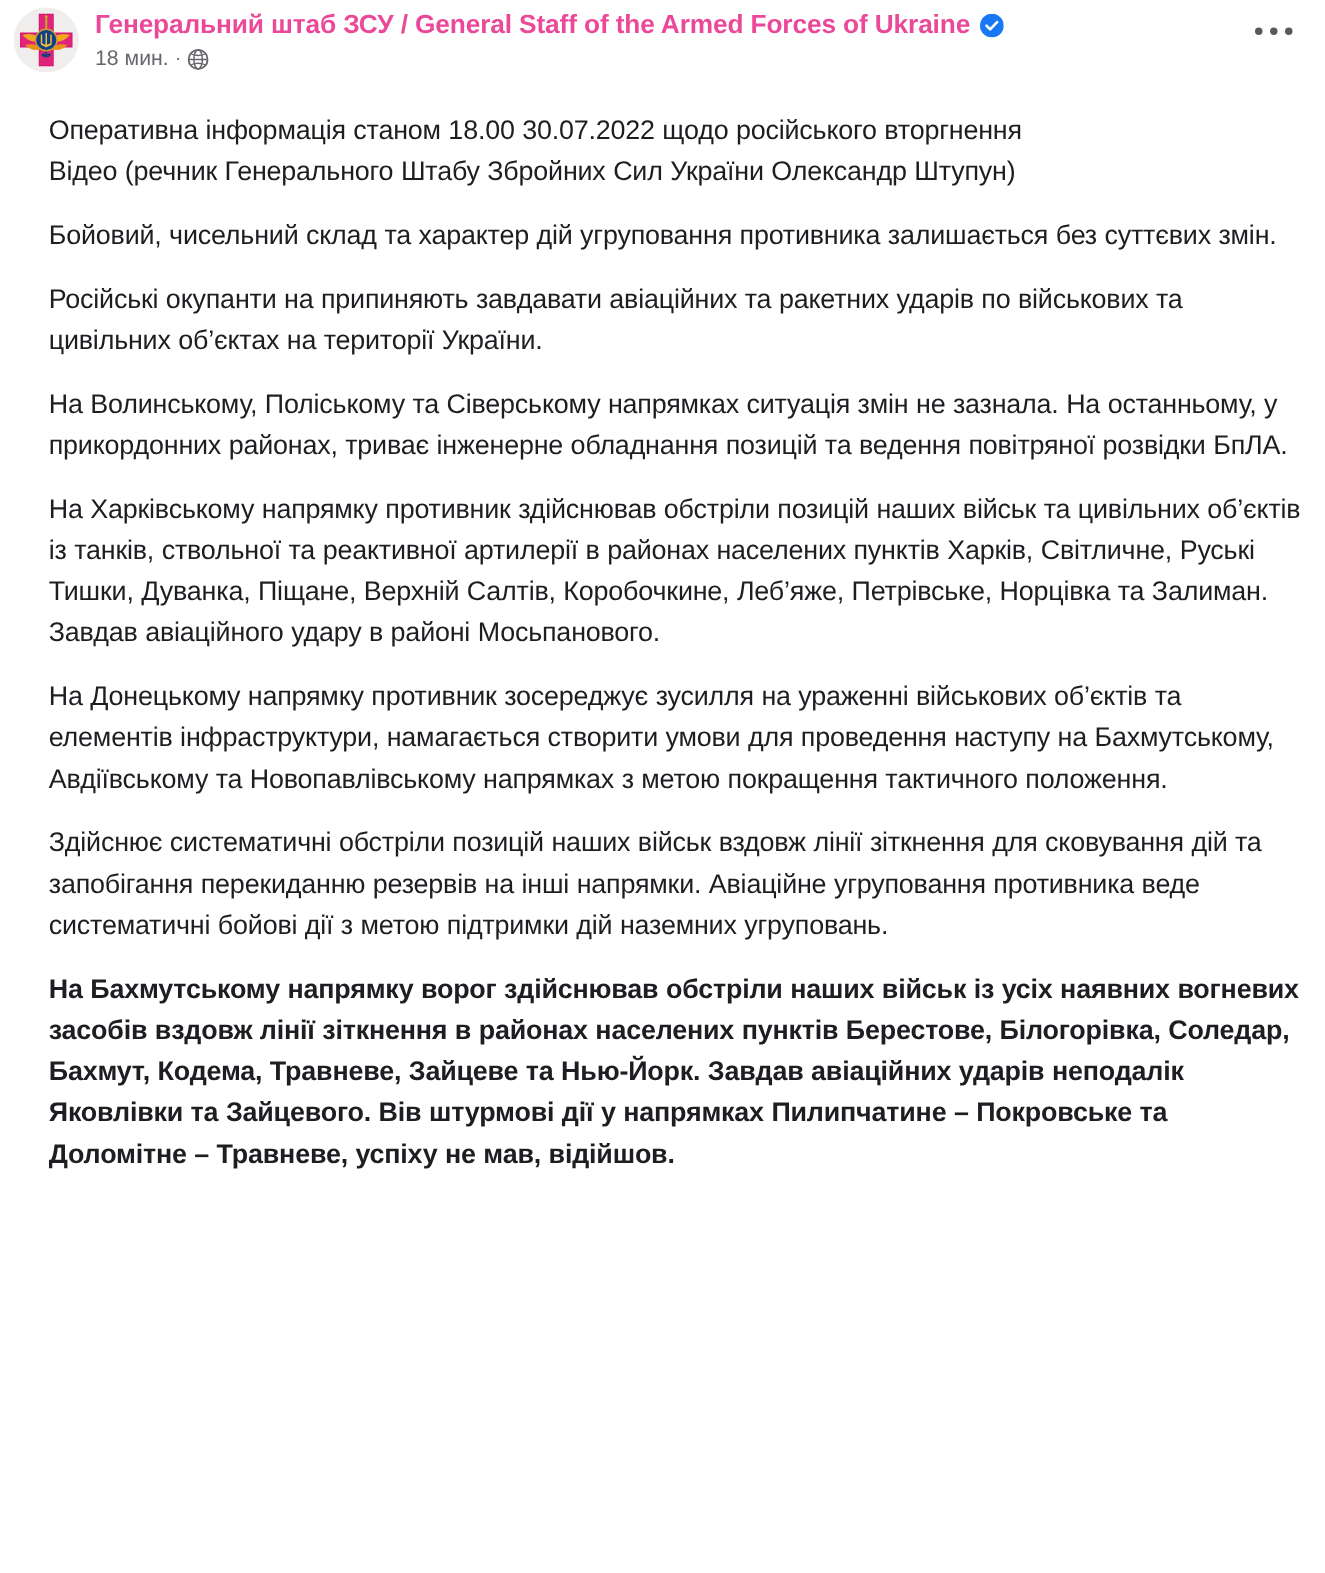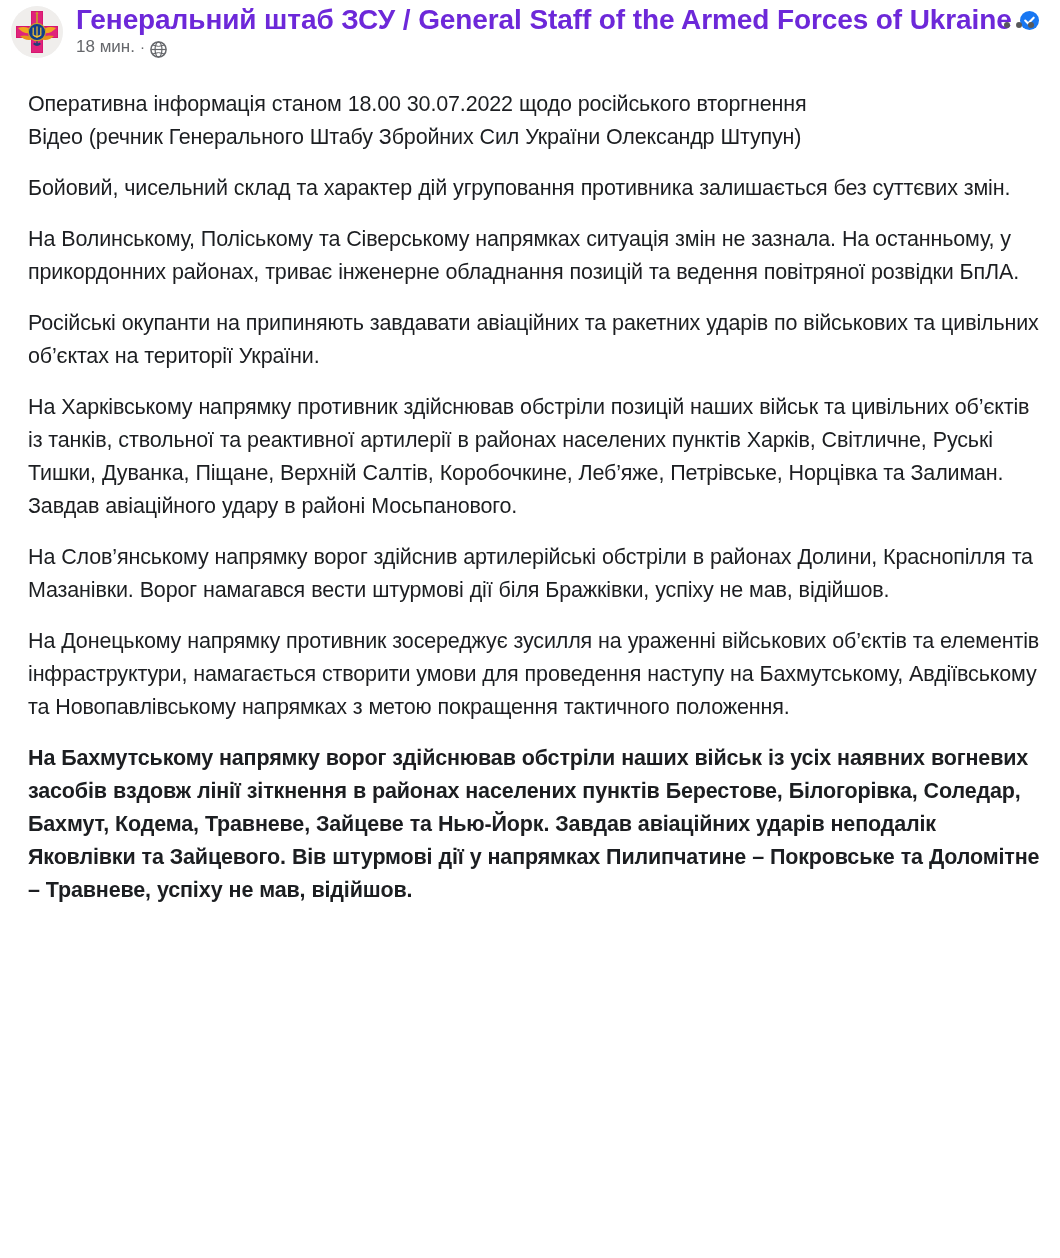--- a/index.html
+++ b/index.html
@@ -49,38 +49,38 @@
     min-width: 0;
     flex: 1 1 auto;
   }
 
   .page-name-row {
     display: flex;
     align-items: center;
     white-space: nowrap;
   }
   .page-name {
-    font-size: 28px;
+    font-size: 21px;
     font-weight: bold;
     line-height: 26px;
-    color: #6d28d9;
+    color: #ec4899;
     letter-spacing: -0.1px;
   }
   .verified-badge {
     margin-left: 8px;
     width: 19px;
     height: 19px;
     flex: 0 0 19px;
     display: inline-block;
   }
   .verified-badge svg { display: block; width: 19px; height: 19px; }
 
   .meta-row {
     display: flex;
-    align-items: flex-end;
+    align-items: center;
     margin-top: 3px;
     color: #65676b;
     font-size: 17px;
     line-height: 22px;
   }
   .meta-sep {
     margin: 0 5px;
     color: #65676b;
     font-size: 15px;
   }
@@ -107,22 +107,23 @@
   .menu-button .dot {
     width: 6px;
     height: 6px;
     border-radius: 50%;
     background: #58595b;
     display: block;
   }
 
   
   .post-body {
-    padding: 0 14px 0 28px;
+    padding: 0 14px 0 14px;
     box-sizing: border-box;
+    margin-left: 25px;
   }
   .post-body p {
     margin: 0 0 18px 0;
     font-size: 21.5px;
     line-height: 33px;
     color: #1c1e21;
     letter-spacing: -0.15px;
     word-spacing: 0.2px;
   }
   .post-body p:first-child { margin-top: 24px; }
@@ -195,21 +196,21 @@
     <div class="menu-button">
       <span class="dot"></span>
       <span class="dot"></span>
       <span class="dot"></span>
     </div>
   </div>
 
   <div class="post-body">
       <p>Оперативна інформація станом 18.00 30.07.2022 щодо російського вторгнення<br>Відео (речник Генерального Штабу Збройних Сил України Олександр Штупун)</p>
       <p>Бойовий, чисельний склад та характер дій угруповання противника залишається без суттєвих змін.</p>
+      <p>Російські окупанти на припиняють завдавати авіаційних та ракетних ударів по військових та цивільних об’єктах на території України.</p>
       <p>На Волинському, Поліському та Сіверському напрямках ситуація змін не зазнала. На останньому, у прикордонних районах, триває інженерне обладнання позицій та ведення повітряної розвідки БпЛА.</p>
-      <p>Російські окупанти на припиняють завдавати авіаційних та ракетних ударів по військових та цивільних об’єктах на території України.</p>
       <p>На Харківському напрямку противник здійснював обстріли позицій наших військ та цивільних об’єктів із танків, ствольної та реактивної артилерії в районах населених пунктів Харків, Світличне, Руські Тишки, Дуванка, Піщане, Верхній Салтів, Коробочкине, Леб’яже, Петрівське, Норцівка та Залиман. Завдав авіаційного удару в районі Мосьпанового.</p>
-      <p>На Слов’янському напрямку ворог здійснив артилерійські обстріли в районах Долини, Краснопілля та Мазанівки. Ворог намагався вести штурмові дії біля Бражківки, успіху не мав, відійшов.</p>
       <p>На Донецькому напрямку противник зосереджує зусилля на ураженні військових об’єктів та елементів інфраструктури, намагається створити умови для проведення наступу на Бахмутському, Авдіївському та Новопавлівському напрямках з метою покращення тактичного положення.</p>
+      <p>Здійснює систематичні обстріли позицій наших військ вздовж лінії зіткнення для сковування дій та запобігання перекиданню резервів на інші напрямки. Авіаційне угруповання противника веде систематичні бойові дії з метою підтримки дій наземних угруповань.</p>
       <p>На Бахмутському напрямку ворог здійснював обстріли наших військ із усіх наявних вогневих засобів вздовж лінії зіткнення в районах населених пунктів Берестове, Білогорівка, Соледар, Бахмут, Кодема, Травневе, Зайцеве та Нью-Йорк. Завдав авіаційних ударів неподалік Яковлівки та Зайцевого. Вів штурмові дії у напрямках Пилипчатине – Покровське та Доломітне – Травневе, успіху не мав, відійшов.</p>
     </div>
 
 </div>
 
 </body></html>

